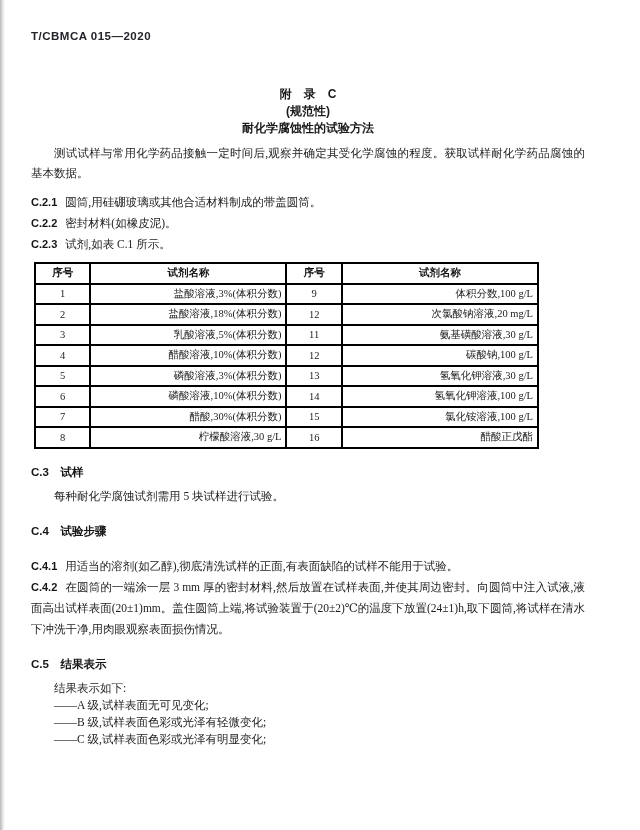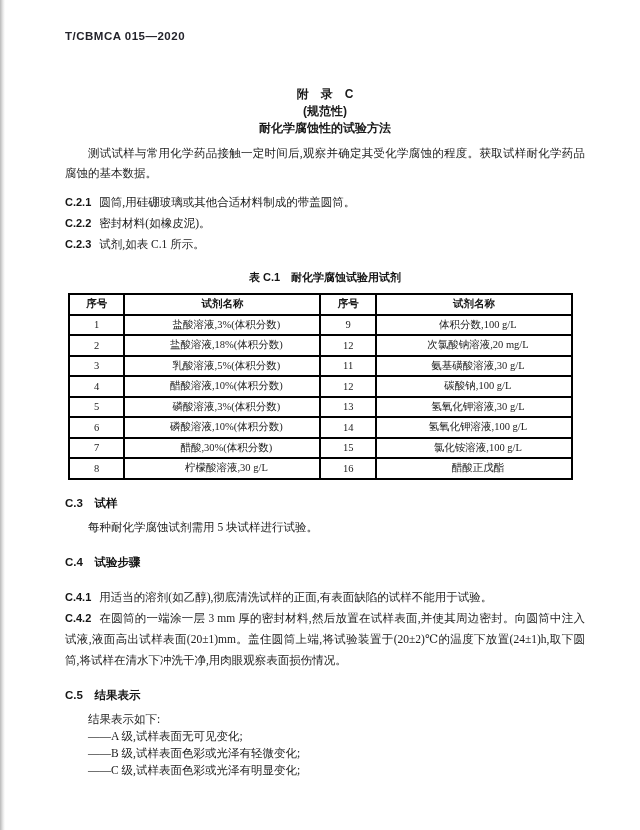--- a/index.html
+++ b/index.html
@@ -10,21 +10,21 @@
     color: #1c1c1c;
     position: relative;
     overflow: hidden;
   }
   .scan-edge-left {
     position: absolute; left: 0; top: 0; bottom: 0; width: 5px;
     background: linear-gradient(to right, #b9b9b9, #e9e9e9 60%, #ffffff);
   }
   .page {
     position: absolute; inset: 0;
-    padding: 30px 55px 0 65px;
+    padding: 30px 55px 0 31px;
   }
   .doc-code {
     font-family: "Liberation Sans", sans-serif;
     font-weight: bold;
     font-size: 11.5px;
     letter-spacing: 0.5px;
     color: #23232b;
   }
   .appendix-block { text-align: center; margin-top: 44px; }
   .appendix-line {
@@ -81,21 +81,21 @@
     font-weight: normal;
     color: #1c1c1c;
   }
   table.reagent th {
     font-family: "Liberation Sans", sans-serif;
     font-weight: bold;
     text-align: center;
     color: #151515;
   }
   table.reagent td.num { text-align: center; width: 11%; }
-  table.reagent td.name { text-align: center; padding-left: 12px; width: 39%; }
+  table.reagent td.name { text-align: right; padding-left: 12px; width: 39%; }
   table.reagent .mid { border-left: 2.5px solid #2b2b2b; }
   .result-intro {
     font-size: 11.5px; line-height: 18px; text-indent: 2em; margin-top: 7px;
   }
   .result-item {
     font-size: 11.5px; line-height: 17px;
     padding-left: 2em;
     text-align: justify;
     color: #1c1c1c;
   }
@@ -120,21 +120,20 @@
   <p class="clause-wrap" style="margin-top:8px;">
     <span class="clause-num">C.2.1</span><span class="clause-text">圆筒,用硅硼玻璃或其他合适材料制成的带盖圆筒。</span>
   </p>
   <p class="clause-wrap" style="margin-top:0;">
     <span class="clause-num">C.2.2</span><span class="clause-text">密封材料(如橡皮泥)。</span>
   </p>
   <p class="clause-wrap" style="margin-top:0;">
     <span class="clause-num">C.2.3</span><span class="clause-text">试剂,如表 C.1 所示。</span>
   </p>
 
-  <div class="table-title">表 C.1　耐化学腐蚀试验用试剂</div>
 
   <table class="reagent">
     <thead>
       <tr>
         <th>序号</th>
         <th>试剂名称</th>
         <th class="mid">序号</th>
         <th>试剂名称</th>
       </tr>
     </thead>

